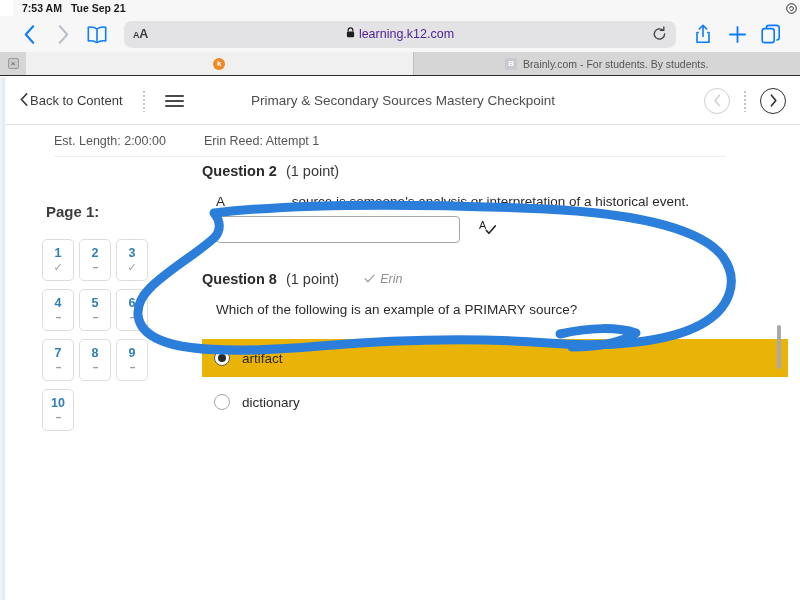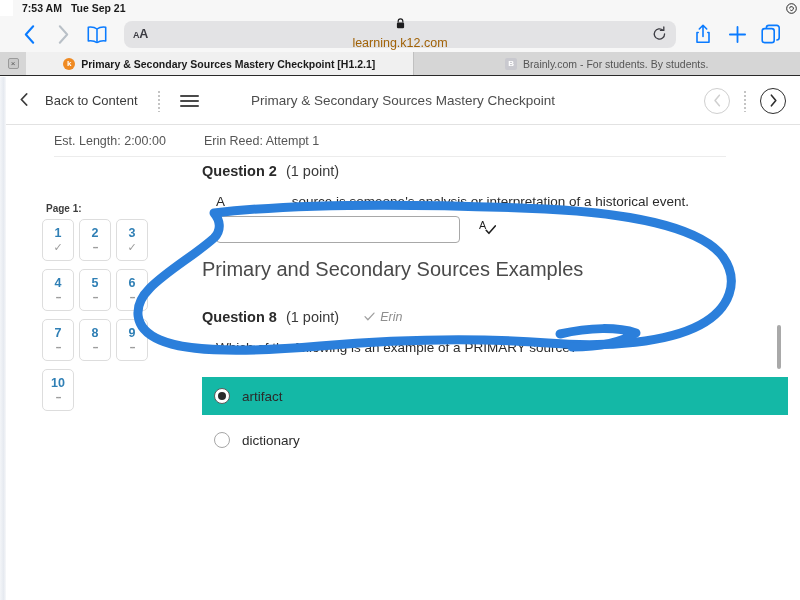--- a/index.html
+++ b/index.html
@@ -116,22 +116,21 @@
   .aa-btn .big { font-size: 12.5px; }
   .url-center {
     position: absolute;
     left: 0; right: 0;
     display: flex;
     align-items: center;
     justify-content: center;
     gap: 4px;
     pointer-events: none;
     font-size: 12.5px;
-    color: #a16207;
-    flex-direction: column;
+    color: #4c1d95;
   }
   .reload-btn {
     margin-left: auto;
     color: #3c3c43;
     display: flex;
     align-items: center;
     z-index: 2;
   }
 
   
@@ -217,21 +216,21 @@
     height: 48px;
     background: #fff;
     border-bottom: 1px solid #e2e2e2;
     display: flex;
     align-items: center;
     padding: 0 14px;
   }
   .back-link {
     display: flex;
     align-items: center;
-    gap: 17px;
+    gap: 2px;
     font-size: 13px;
     color: #3b3b3b;
   }
   .dotted-div {
     width: 2px;
     height: 22px;
     margin: 0 20px;
     background-image: radial-gradient(circle, #c4c4c4 0.9px, transparent 1.1px);
     background-size: 2px 4px;
   }
@@ -297,24 +296,24 @@
     height: 437px;
   }
 
   
   .navgrid-wrap {
     position: absolute;
     top: 40px; left: 36px;
     width: 120px;
   }
   .navgrid-label {
-    font-size: 10px;
+    font-size: 15px;
     font-weight: bold;
     color: #3d3d3d;
-    margin-bottom: 5px;
+    margin-bottom: 19px;
     padding-left: 4px;
   }
   .navgrid {
     display: grid;
     grid-template-columns: repeat(3, 32px);
     gap: 8px 5px;
   }
   .navcell {
     width: 32px; height: 42px;
     border: 1px solid #dddddd;
@@ -401,21 +400,21 @@
   .option-row {
     display: flex;
     align-items: center;
     gap: 12px;
     height: 38px;
     padding-left: 12px;
     font-size: 13.5px;
     color: #2b2b2b;
     margin-bottom: 6px;
   }
-  .option-row.selected { background: #14b8a6; width: 586px; }
+  .option-row.selected { background: #eab308; width: 586px; }
   .radio {
     width: 16px; height: 16px;
     border-radius: 50%;
     border: 1.4px solid #a6a6a6;
     background: #fff;
     display: flex;
     align-items: center;
     justify-content: center;
     flex: 0 0 auto;
   }
@@ -541,21 +540,20 @@
         </svg>
     </div>
   </div>
 
   <div class="tabstrip">
     <div class="tab-close">
       <span>×</span>
     </div>
     <div class="tab active">
       <span class="favicon" style="background:#ef8a22">k</span>
-      <span>Primary &amp; Secondary Sources Mastery Checkpoint [H1.2.1]</span>
     </div>
     <div class="tab inactive">
       <span class="favicon square" style="background:#c9c9cf;color:#fff">B</span>
       <span>Brainly.com - For students. By students.</span>
     </div>
   </div>
 
   <div class="page">
     <div class="page-left-edge"></div>
 
@@ -657,21 +655,20 @@
             <input class="fib-input" type="text" value="" style="">
             <span class="spellcheck">
               <svg width="20" height="20" viewBox="0 0 22 22">
                 <text x="1" y="12" font-family="Liberation Sans, sans-serif" font-size="12" fill="#1f1f1f">A</text>
                 <path d="M9 13.5l3 3.4 7-8.2" fill="none" stroke="#1f1f1f" stroke-width="1.7" stroke-linecap="round" stroke-linejoin="round"></path>
               </svg>
             </span>
           </div>
         </div>
 
-        <div class="section-title">Primary and Secondary Sources Examples</div>
 
         <div style="margin-top:28px">
           <div class="q-head">
             <span class="qname">Question 8</span>
             <span class="qpts">(1 point)</span>
             <span class="saved">
               <span>
                 <svg width="11" height="9" viewBox="0 0 12 10">
                     <path d="M1 5.2 4.2 8.6 11 1.2" fill="none" stroke="#a0a0a0" stroke-width="1.4" stroke-linecap="round" stroke-linejoin="round"></path>
                   </svg>

